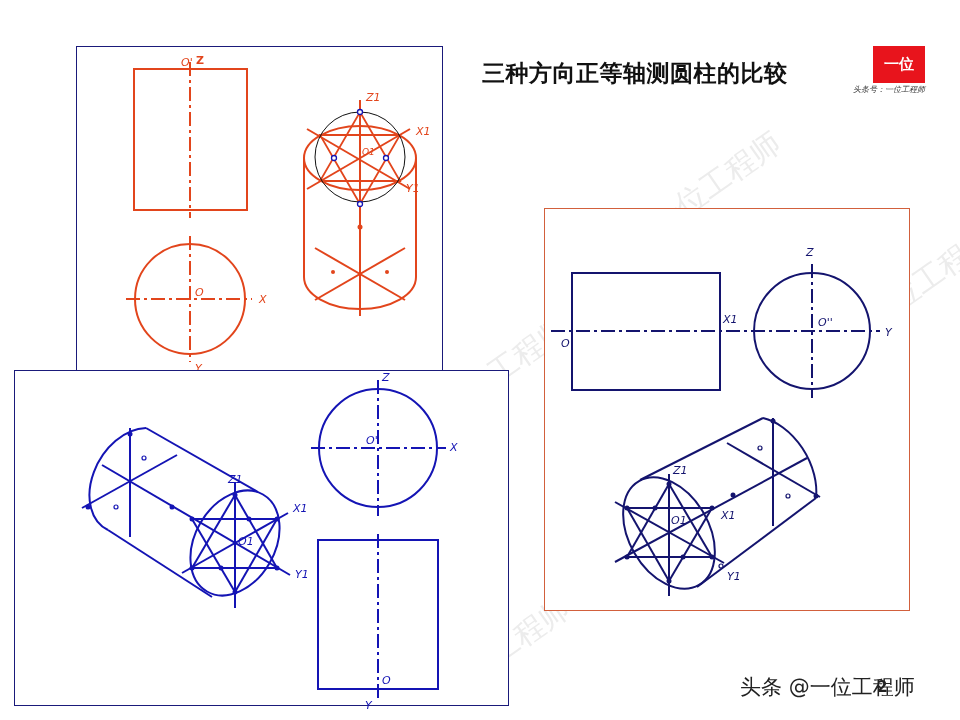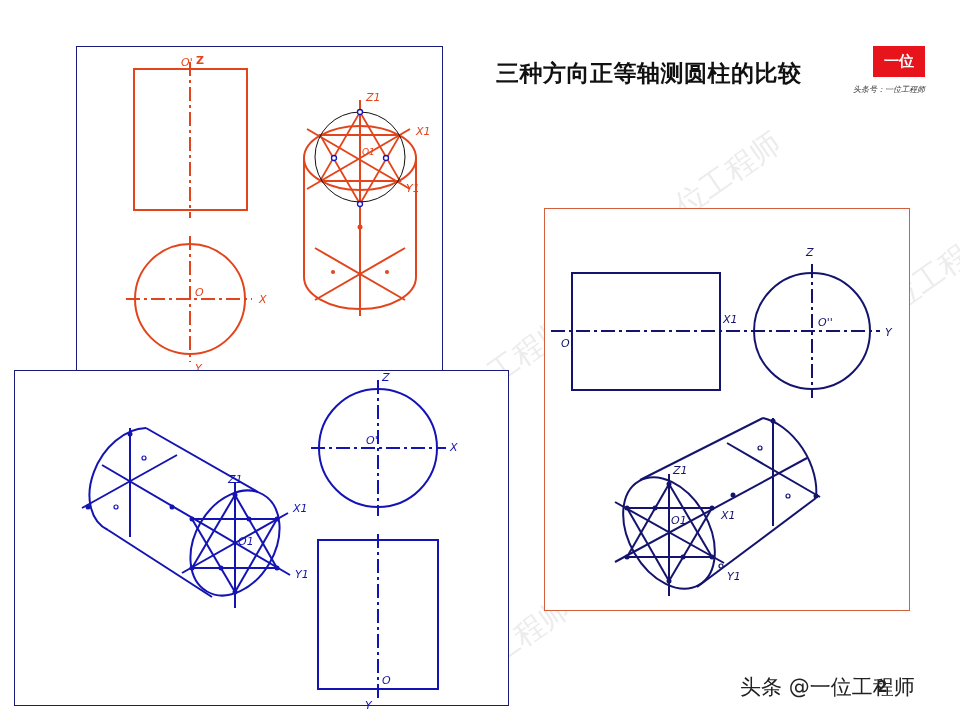--- a/index.html
+++ b/index.html
@@ -1,20 +1,20 @@
 <!DOCTYPE html>
 <html><head>
 <meta charset="utf-8">
 <style>
   html, body { margin: 0; padding: 0; }
   body { width: 960px; height: 720px; background: #ffffff; position: relative; overflow: hidden;
          font-family: "DejaVu Sans", sans-serif; }
-  .title { position: absolute; left: 496px; top: 58px; font-size: 23px; font-weight: bold; color: #111;
+  .title { position: absolute; left: 482px; top: 58px; font-size: 23px; font-weight: bold; color: #111;
            letter-spacing: 0.5px; font-family: "DejaVu Sans", sans-serif; }
-  .logo-box { position: absolute; left: 873px; top: 46px; width: 52px; height: 31px; background: #e8141c;
+  .logo-box { position: absolute; left: 873px; top: 46px; width: 52px; height: 37px; background: #e8141c;
               color: #fff; font-size: 15px; font-weight: bold; display: flex; align-items: center; justify-content: center;
               font-family: "DejaVu Serif", serif; }
   .logo-caption { position: absolute; left: 853px; top: 84px; font-size: 8px; color: #333; white-space: nowrap;
                   font-family: "DejaVu Serif", serif; font-style: italic; text-align: center; }
   .footer { position: absolute; left: 740px; top: 673px; font-size: 21px; color: #222; white-space: nowrap;
             font-family: "DejaVu Sans", sans-serif; }
   .page-num { position: absolute; left: 877px; top: 678px; font-size: 15px; font-weight: bold; color: #222; }
   svg.canvas { position: absolute; left: 0; top: 0; }
   .lbl { font-family: "DejaVu Sans", sans-serif; font-style: italic; font-size: 11px; }
   .wm { font-family: "DejaVu Sans", sans-serif; font-size: 30px; fill: #ececec; }

